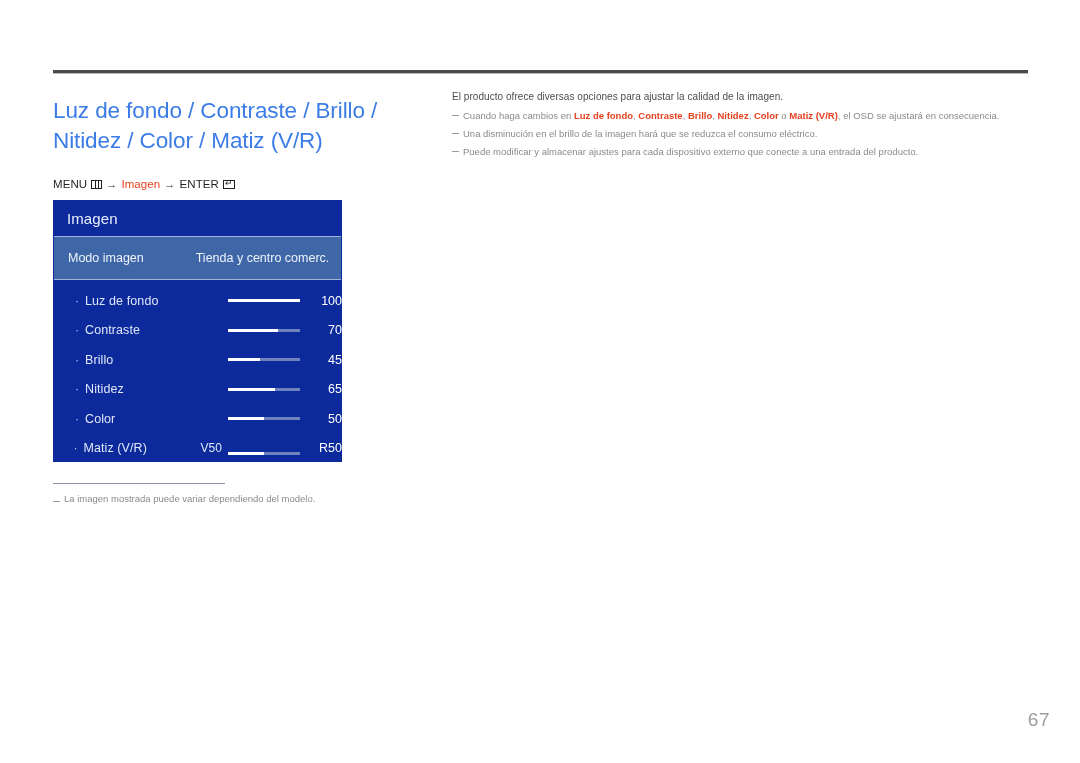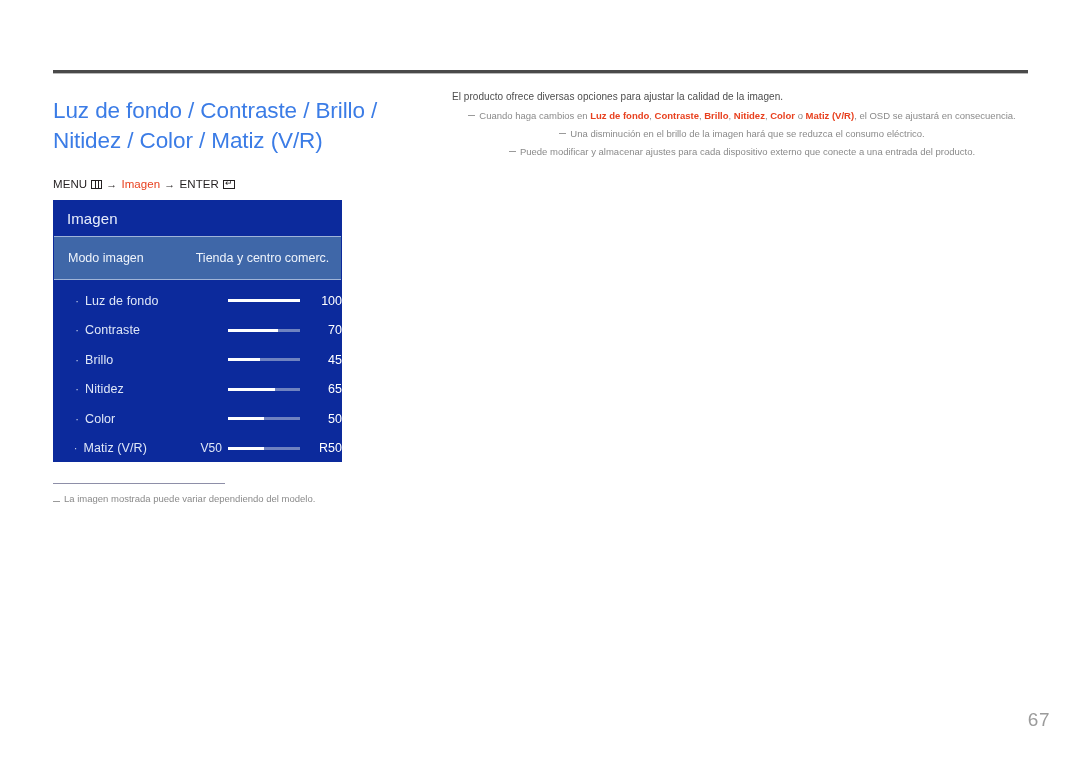--- a/index.html
+++ b/index.html
@@ -148,21 +148,21 @@
     color: #c9d4ec;
     font-size: 11px;
   }
   .row-label {
     width: 122px;
     letter-spacing: 0.1px;
   }
   .row-slider {
     flex: 1;
     display: flex;
-    align-items: center;
+    align-items: flex-end;
     justify-content: flex-end;
     padding-right: 12px;
     gap: 6px;
   }
   .side-label {
     font-size: 12px;
     color: #dfe7f7;
     min-width: 24px;
     text-align: right;
   }
@@ -231,21 +231,20 @@
     margin-bottom: 8px;
   }
   .note-line {
     display: flex;
     align-items: flex-start;
     gap: 4px;
     font-size: 9.5px;
     color: #8a8a8a;
     margin-bottom: 7px;
     white-space: nowrap;
-    justify-content: center;
   }
   .note-line .accent {
     color: #e8411f;
     font-weight: bold;
   }
 
   
   .page-num {
     position: absolute;
     right: 30px;

